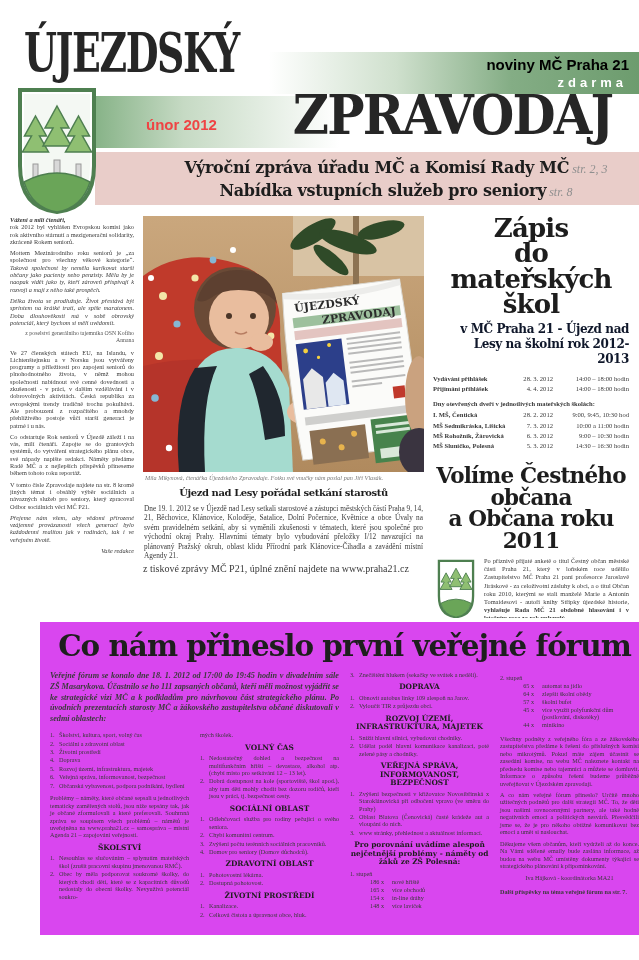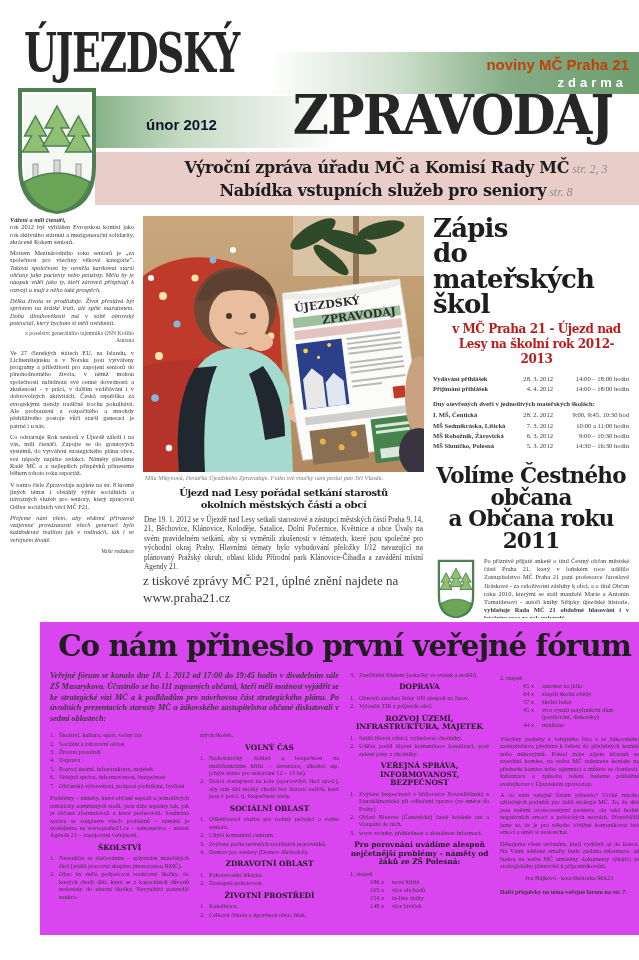--- a/index.html
+++ b/index.html
@@ -8,25 +8,25 @@
   
   .band1{position:absolute;left:0;top:52px;width:639px;height:42px;
          background:linear-gradient(90deg,#ffffff 0%,#ffffff 42%,#cfe0cd 62%,#84ad85 80%,#6d9c6e 100%);}
   .band2{position:absolute;left:84px;top:96px;width:555px;height:52px;
          background:linear-gradient(90deg,#7fae80 0%,#c6dac4 18%,#ffffff 46%,#ffffff 100%);}
   .masthead-1{position:absolute;left:24px;top:26px;font-family:"DejaVu Serif",serif;font-weight:bold;
           font-size:54px;line-height:1;color:#262626;letter-spacing:-2px;transform:scaleX(.70);transform-origin:left top;white-space:nowrap;}
   .masthead-2{position:absolute;right:27px;top:88px;font-family:"DejaVu Serif",serif;font-weight:bold;
           font-size:54px;line-height:1;color:#262626;letter-spacing:-2px;transform:scaleX(.92);transform-origin:right top;white-space:nowrap;}
   .issue-info{position:absolute;right:10px;top:56px;font-family:"Liberation Sans",sans-serif;
-          font-weight:bold;font-size:15px;color:#c2410c;}
+          font-weight:bold;font-size:15px;color:#000000;}
   .price{position:absolute;right:12px;top:75px;font-family:"Liberation Sans",sans-serif;
           font-weight:bold;font-size:13px;color:#fff;letter-spacing:4px;}
   .issue-date{position:absolute;left:146px;top:116px;font-family:"Liberation Sans",sans-serif;
-          font-weight:bold;font-size:15px;color:#0f172a;}
+          font-weight:bold;font-size:15px;color:#ef4444;}
   .banner{position:absolute;left:95px;top:152px;width:544px;height:53px;background:#e9cdc9;
           padding:5px 0 0 58px;box-sizing:border-box;text-align:center;}
   .banner-line{font-family:"DejaVu Serif",serif;font-weight:bold;font-size:16px;line-height:21px;
           color:#1d1d1d;letter-spacing:-.3px;}
   .banner-page{font-family:"Liberation Serif",serif;font-weight:normal;font-style:italic;
           font-size:12px;color:#8f8f8f;letter-spacing:0;}
   .emblem{position:absolute;left:16px;top:86px;z-index:5;}
   
   .main{position:absolute;left:10px;top:216px;width:619px;height:402px;display:flex;gap:9px;}
   .col-left{width:124px;flex:none;overflow:hidden;font-size:6.3px;line-height:1.16;text-align:justify;}
@@ -34,27 +34,27 @@
   .ital{font-style:italic;}
   .bold{font-weight:bold;}
   .credit-small{display:block;text-align:right;font-size:5.8px;color:#555;margin:2px 0 5px 0;}
   .sig-right{text-align:right;font-style:italic;}
   .col-mid{width:281px;flex:none;overflow:hidden;}
   .photo{width:281px;height:256px;display:block;}
   .caption{font-size:6.2px;font-style:italic;color:#777;margin:2px 0 6px 2px;line-height:1.2;}
   .mid-head{font-family:"DejaVu Serif",serif;font-weight:bold;font-size:10px;line-height:1.12;
             text-align:center;color:#1d1d1d;letter-spacing:-.4px;margin:2px 0 5px 0;}
   .mid-body{font-size:7.3px;line-height:1.3;text-align:justify;margin:1px;}
-  .mid-credit{font-size:13px;line-height:1.3;margin:0;}
+  .mid-credit{font-size:10px;line-height:1.3;margin:0;}
   .col-right{width:196px;flex:none;overflow:hidden;}
-  .r-head{font-family:"DejaVu Serif",serif;font-weight:bold;color:#1d1d1d;
+  .r-head{font-family:"DejaVu Serif",serif;font-weight:bold;text-align:center;color:#1d1d1d;
           letter-spacing:-.8px;line-height:.98;margin:0;}
   .r-head .l1{font-size:26px;display:block;}
   .r-sub{font-family:"DejaVu Serif",serif;font-weight:bold;font-size:12px;line-height:1.25;
-         text-align:center;color:#b91c1c;margin:4px 0 7px 11px;letter-spacing:-.4px;}
+         text-align:right;color:#0f172a;margin:4px 0 7px 11px;letter-spacing:-.4px;}
   .etable{font-size:6.6px;line-height:1.55;}
   .erow{display:flex;}
   .ename{flex:1;font-weight:bold;text-align:left;}
   .edate{width:42px;text-align:right;}
   .etime{width:76px;text-align:right;}
   .open-head{font-weight:bold;font-size:6.6px;margin:6px 0 3px 0;}
   .hon-head{font-family:"DejaVu Serif",serif;font-weight:bold;font-size:21.5px;line-height:1;
             text-align:center;color:#1d1d1d;letter-spacing:-.8px;margin:14px 0 6px 0;}
   .hon-body{font-size:6.4px;line-height:1.27;text-align:justify;}
   .hon-body p{margin:0 0 2px 0;}
@@ -236,21 +236,20 @@
               <rect x="226" y="218" width="34" height="3"></rect>
               <rect x="228" y="236" width="30" height="10"></rect>
             </g>
         </g>
         <ellipse cx="276" cy="180" rx="14" ry="40" fill="#caa27f"></ellipse>
         <ellipse cx="276" cy="236" rx="20" ry="24" fill="#3a3440"></ellipse>
       </svg>
       <div class="caption">Míla Mikynová, čtenářka Újezdského Zpravodaje. Fotku své vnučky nám poslal pan Jiří Vlasák.</div>
       <div class="mid-head">
         <span>Újezd nad Lesy pořádal setkání starostů</span><br>
-        <span>okolních městských částí a obcí</span>
       </div>
       <p class="mid-body">Dne 19. 1. 2012 se v Újezdě nad Lesy setkali starostové a zástupci městských částí Praha 9, 14, 21, Běchovice, Klánovice, Koloděje, Satalice, Dolní Počernice, Květnice a obce Úvaly na svém pravidelném setkání, aby si vyměnili zkušenosti v tématech, které jsou společné pro východní okraj Prahy. Hlavními tématy bylo vybudování přeložky I/12 navazující na plánovaný Pražský okruh, oblast klidu Přírodní park Klánovice-Čihadla a zavádění místní Agendy 21.</p>
       <p class="mid-credit">z tiskové zprávy MČ P21, úplné znění najdete na www.praha21.cz</p>
     </div>
 
     <div class="col-right">
       <div class="r-head">
         <span class="l1">Zápis</span>
         <span class="l1">do mateřských škol</span>
       </div>

